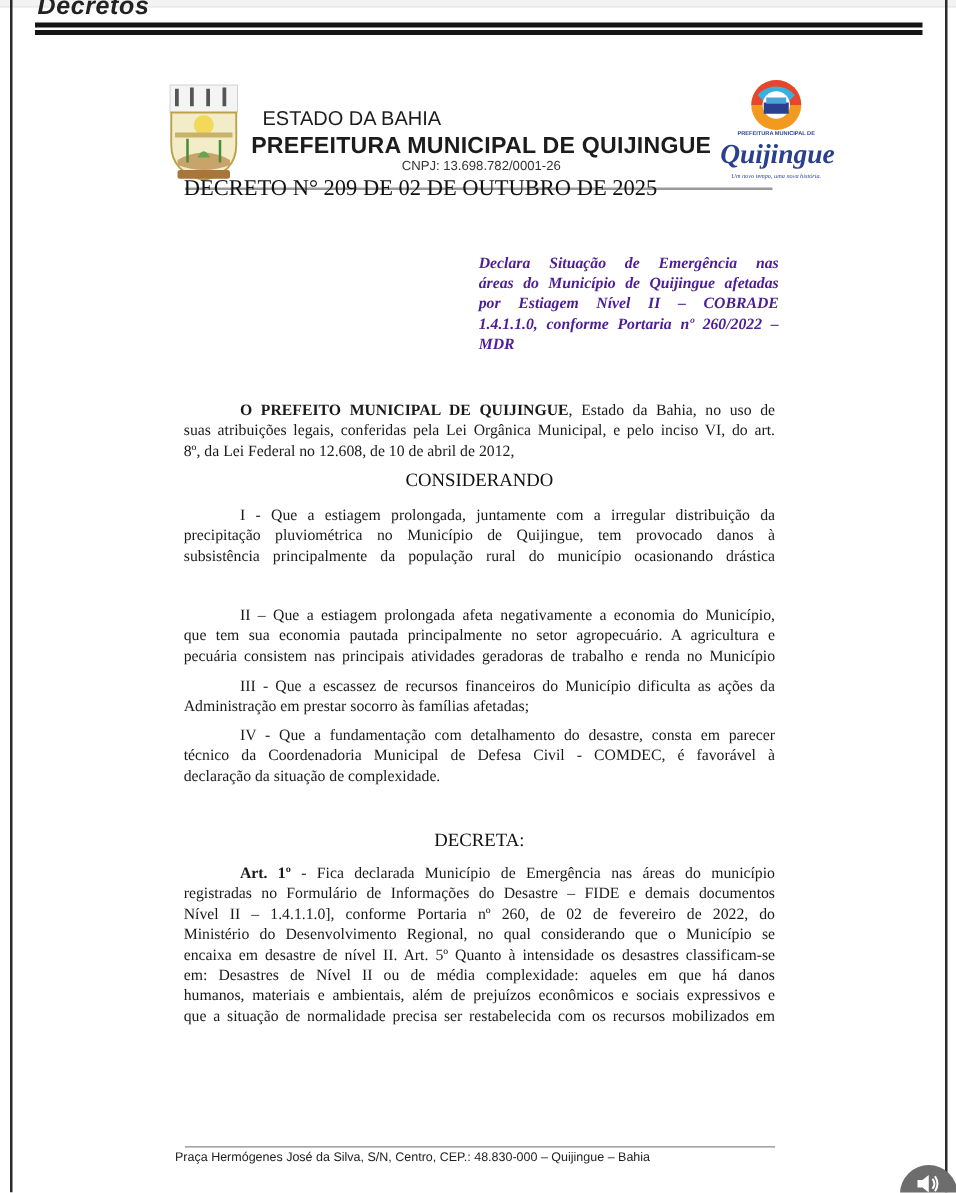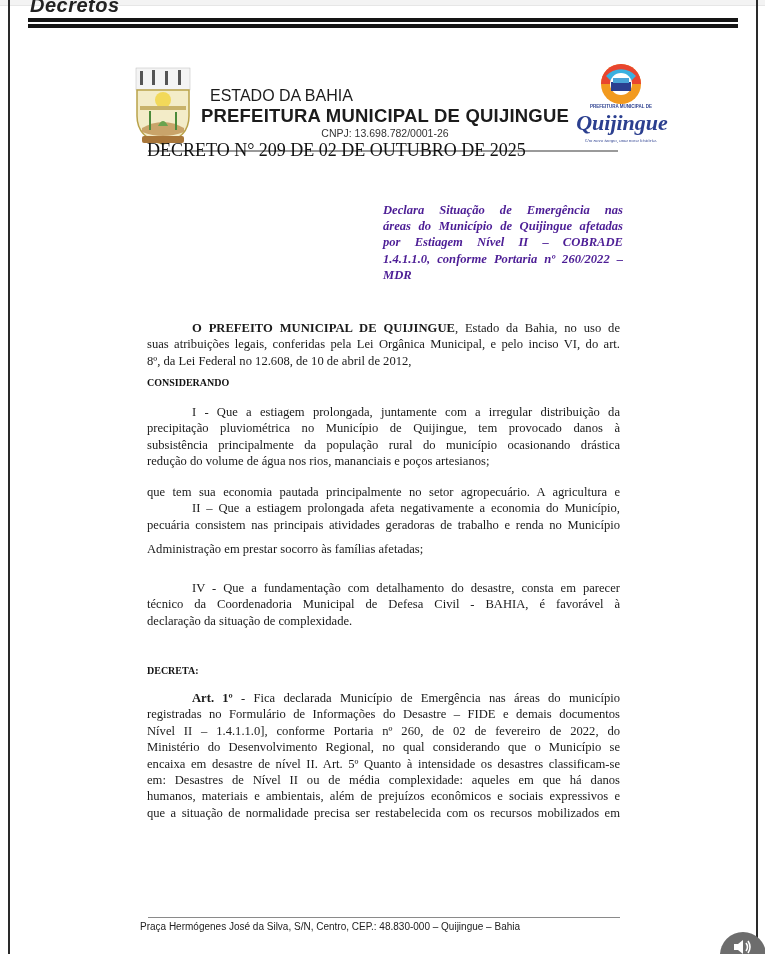--- a/index.html
+++ b/index.html
@@ -51,22 +51,22 @@
     .ementa .l.last { text-align-last: left; }
 
     .body-text {
       position: absolute; left: 147px; width: 473px;
       font-size: 12.6px; line-height: 16.4px; color: #1a1a1a;
     }
     .body-text .l { display: block; text-align: justify; text-align-last: justify; white-space: nowrap; }
     .body-text .l.last { text-align-last: left; }
     .body-text .ind { padding-left: 45px; }
     .heading {
-      position: absolute; left: 147px; width: 473px; text-align: left;
-      font-weight: bold; font-size: 10px; color: #111; margin: 0;
+      position: absolute; left: 147px; width: 473px; text-align: center;
+      font-weight: normal; font-size: 15px; color: #111; margin: 0;
     }
 
     .foot-rule { position: absolute; left: 148px; top: 917px; width: 472px; height: 1px; background: #8a8a8a; }
     .footer-address {
       position: absolute; left: 140px; width: 490px; top: 921px; text-align: left;
       font-family: "Liberation Sans", sans-serif; font-size: 10px; color: #222;
     }
     .sound-btn {
       position: absolute; left: 720px; top: 932px; width: 46px; height: 46px;
       border-radius: 50%; background: #6d6d6d; border: none; padding: 0; cursor: pointer;
@@ -137,36 +137,36 @@
   <span class="l">suas atribuições legais, conferidas pela Lei Orgânica Municipal, e pelo inciso VI, do art.</span>
   <span class="l last">8º, da Lei Federal no 12.608, de 10 de abril de 2012,</span>
 </div>
 
 <h3 class="heading" style="top:377px;">CONSIDERANDO</h3>
 
 <div class="body-text" style="top:404px;">
   <span class="l ind">I - Que a estiagem prolongada, juntamente com a irregular distribuição da</span>
   <span class="l">precipitação pluviométrica no Município de Quijingue, tem provocado danos à</span>
   <span class="l">subsistência principalmente da população rural do município ocasionando drástica</span>
-  <span class="l last">redução do volume de água nos rios, mananciais e poços artesianos;</span>
 </div>
 
 <div class="body-text" style="top:484px;">
+  <span class="l ind">II – Que a estiagem prolongada afeta negativamente a economia do Município,</span>
   <span class="l">que tem sua economia pautada principalmente no setor agropecuário. A agricultura e</span>
-  <span class="l ind">II – Que a estiagem prolongada afeta negativamente a economia do Município,</span>
   <span class="l">pecuária consistem nas principais atividades geradoras de trabalho e renda no Município</span>
 </div>
 
 <div class="body-text" style="top:541px;">
+  <span class="l ind">III - Que a escassez de recursos financeiros do Município dificulta as ações da</span>
   <span class="l last">Administração em prestar socorro às famílias afetadas;</span>
 </div>
 
 <div class="body-text" style="top:580px;">
   <span class="l ind">IV - Que a fundamentação com detalhamento do desastre, consta em parecer</span>
-  <span class="l">técnico da Coordenadoria Municipal de Defesa Civil - BAHIA, é favorável à</span>
+  <span class="l">técnico da Coordenadoria Municipal de Defesa Civil - COMDEC, é favorável à</span>
   <span class="l last">declaração da situação de complexidade.</span>
 </div>
 
 <h3 class="heading" style="top:665px;">DECRETA:</h3>
 
 <div class="body-text" style="top:690px;">
   <span class="l ind"><b>Art. 1º</b><span> - Fica declarada Município de Emergência nas áreas do município</span></span>
   <span class="l">registradas no Formulário de Informações do Desastre – FIDE e demais documentos</span>
   <span class="l">Nível II – 1.4.1.1.0], conforme Portaria nº 260, de 02 de fevereiro de 2022, do</span>
   <span class="l">Ministério do Desenvolvimento Regional, no qual considerando que o Município se</span>

